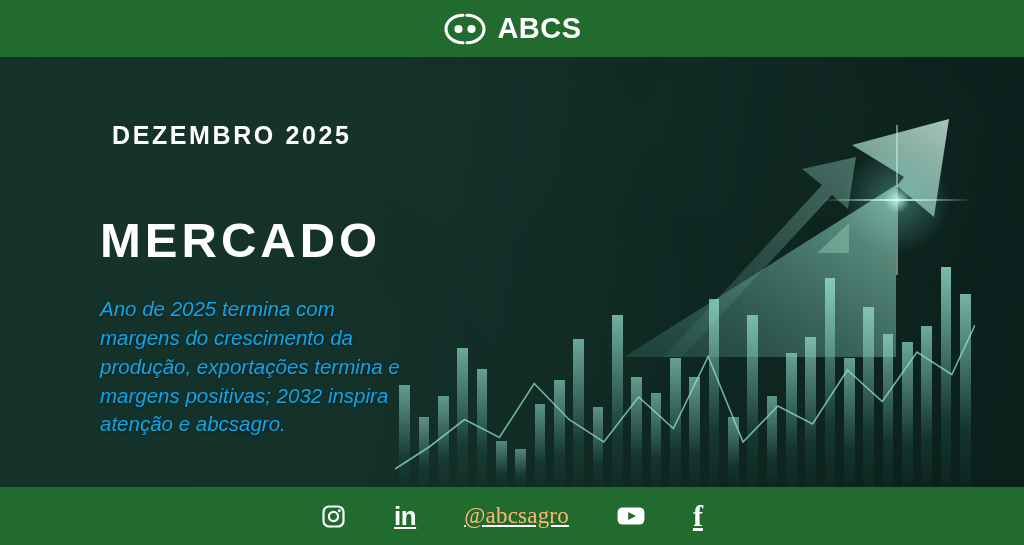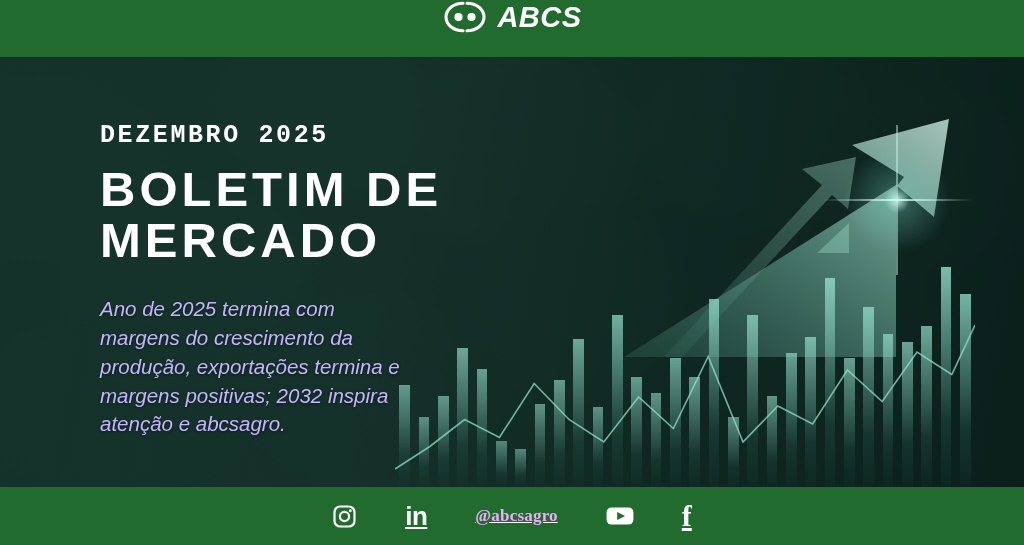--- a/index.html
+++ b/index.html
@@ -5,21 +5,21 @@
   html,body{margin:0;padding:0;background:#1b3830;}
   body{
     font-family:"Liberation Sans","DejaVu Sans",sans-serif;
     width:1024px;height:545px;overflow:hidden;
   }
   .page{position:relative;width:1024px;height:545px;overflow:hidden;background:#1b3830;}
 
   
   .topbar{
     position:absolute;left:0;top:0;width:1024px;height:57px;
-    background:#216b2e;display:flex;align-items:flex-start;justify-content:center;font-style:italic;
+    background:#216b2e;display:flex;align-items:center;justify-content:center;
   }
   .logo{display:flex;align-items:center;gap:9px;}
   .logo-mark{width:46px;height:34px;display:block;}
   .logo-text{
     color:#ffffff;font-weight:bold;font-size:29px;letter-spacing:.5px;
     line-height:1;font-family:"Liberation Sans",sans-serif;
   }
 
   
   .hero{
@@ -64,39 +64,39 @@
   .bar{
     position:absolute;bottom:0;
     background:linear-gradient(to bottom,rgba(150,226,206,.80),rgba(42,104,89,.30) 70%,rgba(26,66,57,.12));
   }
   .lines{position:absolute;inset:0;}
 
   
   .copy{position:absolute;left:100px;top:66px;width:420px;}
   .kicker{
     color:#ffffff;font-weight:bold;font-size:25px;letter-spacing:2.6px;
-    margin:0 0 16px 0;line-height:1;font-family:Liberation Mono, monospace;
+    margin:0 0 16px 12px;line-height:1;
   }
   .headline{
     color:#ffffff;font-weight:bold;font-size:49px;letter-spacing:4px;
     margin:0;line-height:1.05;text-transform:uppercase;
   }
   .subcopy{
-    color:#c4b5fd;font-style:italic;font-size:20.5px;line-height:1.41;
+    color:#0ea5e9;font-style:italic;font-size:20.5px;line-height:1.41;
     margin:28px 0 0 0;max-width:395px;text-shadow:0 1px 3px rgba(0,0,0,.45);
   }
 
   
   .footer{
     position:absolute;left:0;top:487px;width:1024px;height:58px;
     background:#216b2e;display:flex;align-items:center;justify-content:center;gap:48px;
   }
   .f-item{display:flex;align-items:flex-end;justify-content:center;color:#fff;}
   .handle{
-    color:#f0abfc;font-size:17px;font-weight:bold;letter-spacing:.2px;
+    color:#fdba74;font-size:23px;font-weight:normal;letter-spacing:.2px;
     font-family:"Liberation Serif","DejaVu Serif",serif;
   }
   .ic{display:block;}
   .fb-glyph{
     font-family:"Liberation Serif","DejaVu Serif",serif;
     font-size:30px;font-weight:bold;line-height:1;color:#fff;
   }
   .li-glyph{
     font-family:"Liberation Sans",sans-serif;
     font-size:26px;font-weight:bold;line-height:1;color:#fff;letter-spacing:-.5px;
@@ -191,21 +191,21 @@
           <span class="bar" style="left: 564.92px; width: 10.8267px; height: 193.171px; opacity: 0.95;"></span>
         </div>
       <svg class="lines" viewBox="0 0 580 250" preserveAspectRatio="none" xmlns="http://www.w3.org/2000/svg" aria-hidden="true">
         <polyline id="trendline" fill="none" stroke="#8fe3cb" stroke-width="1.6" opacity=".75" points="0.0,232.0 34.8,209.5 69.6,182.5 104.4,200.5 139.2,146.5 174.0,182.5 208.8,205.0 243.6,160.0 278.4,191.5 313.2,119.5 348.0,205.0 382.8,169.0 417.6,187.0 452.4,133.0 487.2,164.5 522.0,115.0 556.8,137.5 580.0,88.0"></polyline>
       </svg>
     </div>
 
     <div class="copy">
       <p class="kicker">DEZEMBRO 2025</p>
       <h1 class="headline">
-        <span>BOLETIM DE</span><br>
+        <br>
         <span>MERCADO</span>
       </h1>
       <p class="subcopy">
         <span>Ano de 2025 termina com</span><br>
         <span>margens do crescimento da</span><br>
         <span>produção, exportações termina e</span><br>
         <span>margens positivas; 2032 inspira</span><br>
         <span>atenção e abcsagro.</span>
       </p>
     </div>

